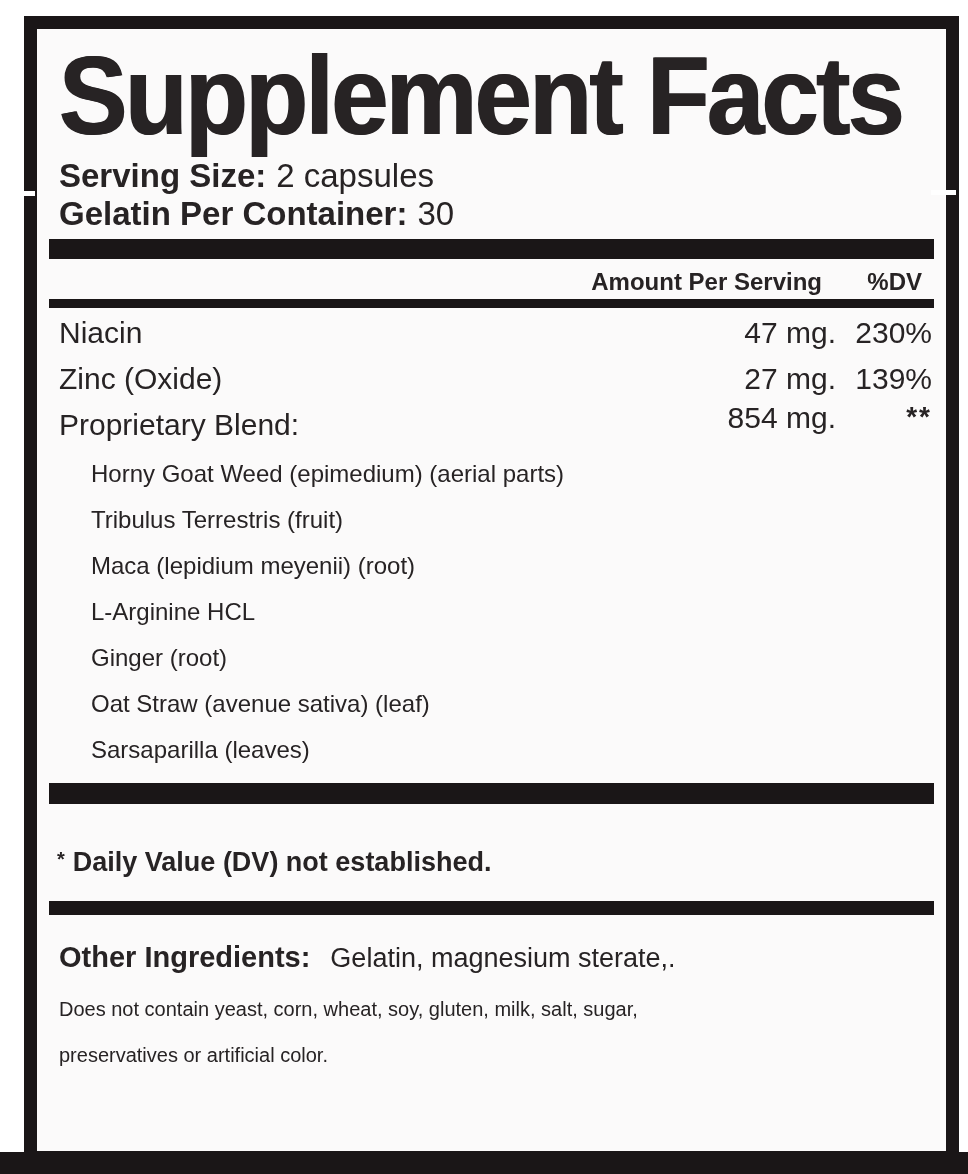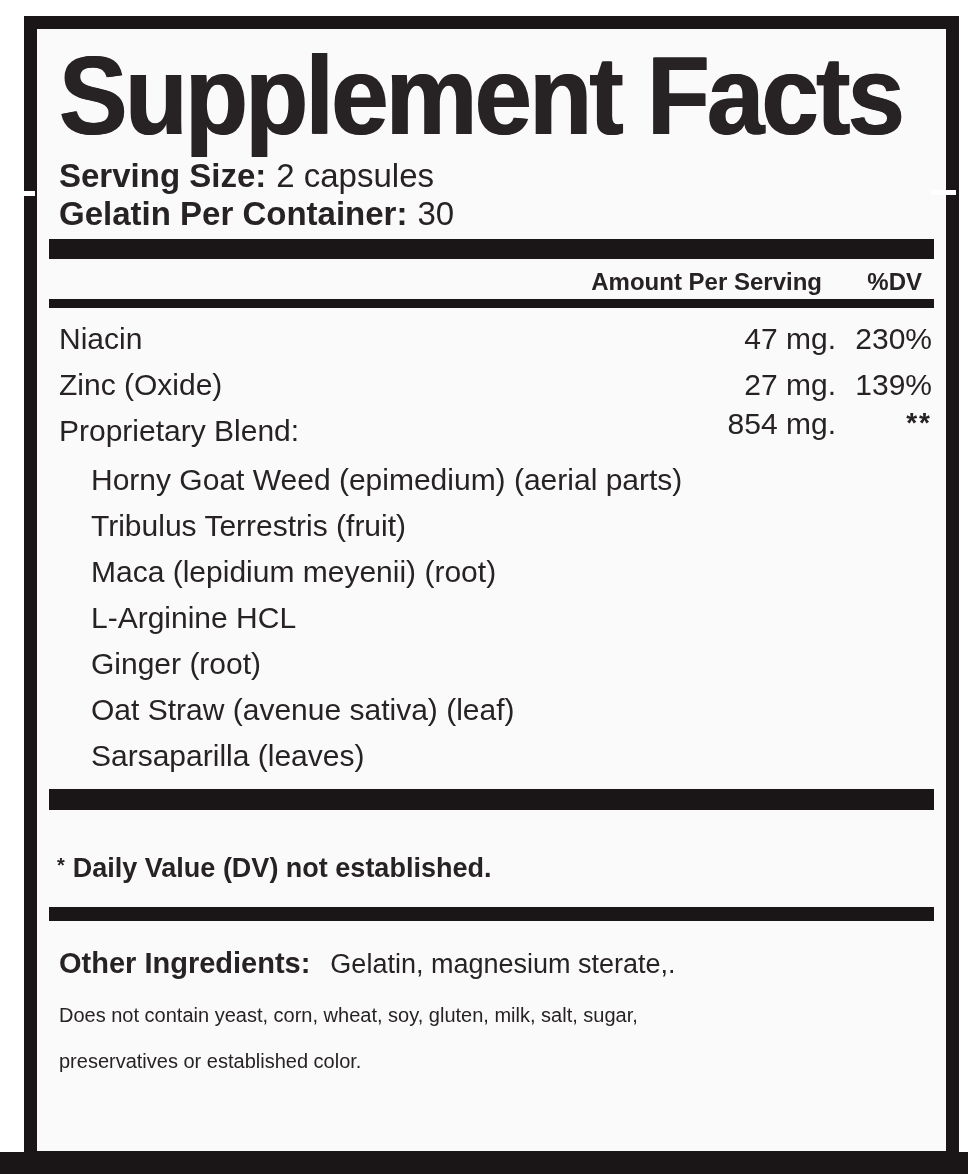--- a/index.html
+++ b/index.html
@@ -29,29 +29,29 @@
   .serving .val { margin-left: 10px; }
   .bar { background: #1a1617; }
   .bar.b1 { height: 20px; margin-top: 6px; }
   .rule  { height: 9px;  margin-top: 0; background: #1a1617; }
   .bar.b2 { height: 21px; margin-top: 10px; }
   .bar.b3 { height: 14px; margin-top: 22px; }
   .cols-header { display: flex; margin-top: 6px; font-weight: bold; font-size: 24px; line-height: 34px; }
   .cols-header .spacer { flex: 1; }
   .col-amount-h { text-align: right; padding-right: 16px; }
   .col-dv-h { width: 96px; text-align: right; padding-right: 12px; box-sizing: border-box; }
-  .rows { margin-top: 8px; }
+  .rows { margin-top: 2px; }
   .row { display: flex; font-size: 30px; line-height: 46px; padding-right: 2px; }
   .row .name { flex: 1; padding-left: 10px; }
   .row .amount { text-align: right; }
   .row .dv { width: 96px; text-align: right; }
   .row .amount-raised { position: relative; top: -7px; }
   .row .dv-stars { position: relative; top: -9px; letter-spacing: 2px; font-size: 28px; font-weight: bold; }
   .blend { margin-top: 2px; }
-  .blend-item { font-size: 30px; line-height: 46px; padding-left: 42px; }
+  .blend-item { font-size: 24px; line-height: 46px; padding-left: 42px; }
   .footnote { margin-top: 38px; padding-left: 8px; font-weight: bold; font-size: 27px; line-height: 34px; }
   .footnote .ast { font-size: 20px; vertical-align: 5px; padding-right: 8px; }
   .other { margin-top: 24px; padding-left: 10px; font-size: 27px; line-height: 36px; }
   .other .label { font-weight: bold; font-size: 29px; margin-right: 20px; }
   .disclaimer { margin-top: 10px; padding-left: 10px; font-size: 20px; line-height: 46px; }
   .bottom-bleed { position: absolute; left: 0; top: 1152px; width: 968px; height: 22px; background: #1a1617; }
   .seam { position: absolute; background: #ffffff; height: 5px; }
   .seam.left  { left: 12px;  top: 191px; width: 23px; }
   .seam.right { left: 931px; top: 190px; width: 25px; }
 </style>
@@ -116,20 +116,20 @@
   </div>
 
   <div class="bar b3"></div>
 
   <div class="other">
     <span class="label">Other Ingredients:</span><span>Gelatin, magnesium sterate,.</span>
   </div>
 
   <div class="disclaimer">
     <div>Does not contain yeast, corn, wheat, soy, gluten, milk, salt, sugar,</div>
-    <div>preservatives or established color.</div>
+    <div>preservatives or artificial color.</div>
   </div>
 
 </div>
 
 <div class="bottom-bleed"></div>
 <div class="seam left"></div>
 <div class="seam right"></div>
 
 </body></html>

